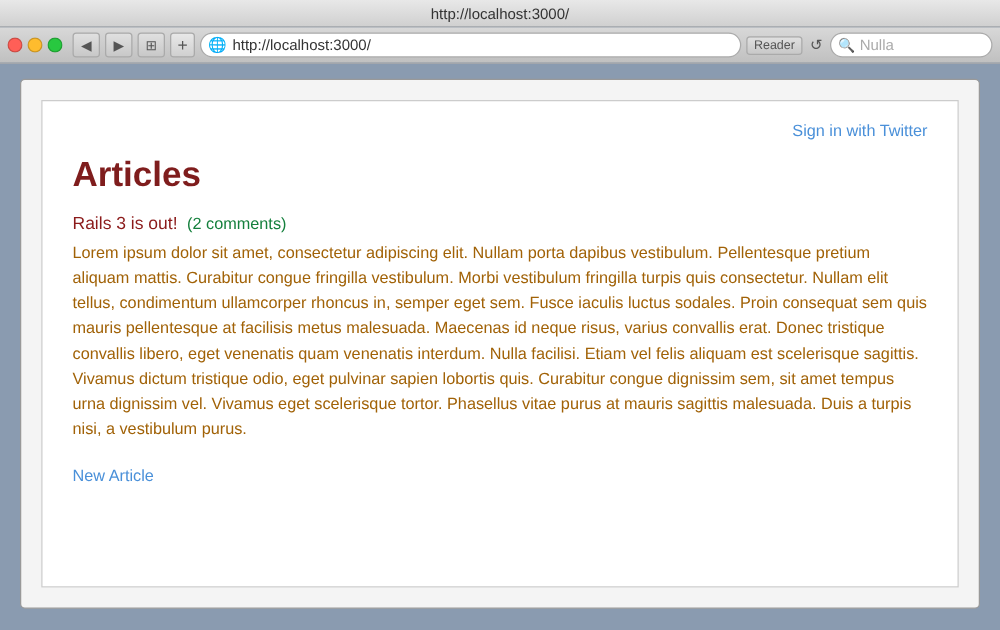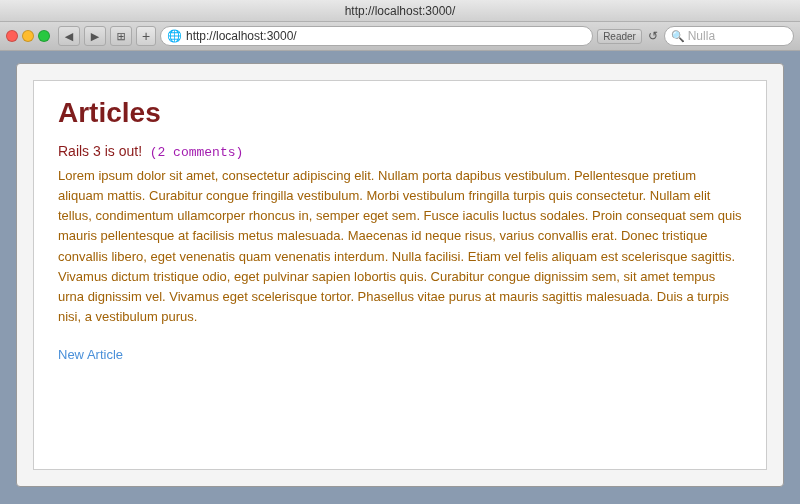--- a/index.html
+++ b/index.html
@@ -177,23 +177,22 @@
     .article-title {
       color: #8b1a1a;
       font-size: 14px;
       font-weight: normal;
       text-decoration: none;
       cursor: pointer;
     }
 
     .article-meta {
       font-size: 13px;
-      color: #a21caf;
+      color: #15803d;
       margin-left: 4px;
-      font-family: Liberation Mono, monospace;
     }
 
     .article-header {
       margin-bottom: 6px;
     }
 
     .article-body {
       font-size: 13px;
       color: #a16207;
       line-height: 1.55;
@@ -256,20 +255,23 @@
   <div class="search-bar">
     <span class="search-icon">🔍</span>
     <span class="search-text">Nulla</span>
   </div>
 </div>
 
 <div class="page-wrapper">
   <div class="page-content">
 
     
+    <div class="sign-in-link">
+      <a href="#">Sign in with Twitter</a>
+    </div>
 
     
 
     
     <h1 class="page-title">Articles</h1>
 
     
     <div class="article-header">
       <a class="article-title">Rails 3 is out!</a>
       <span class="article-meta">(2 comments)</span>

